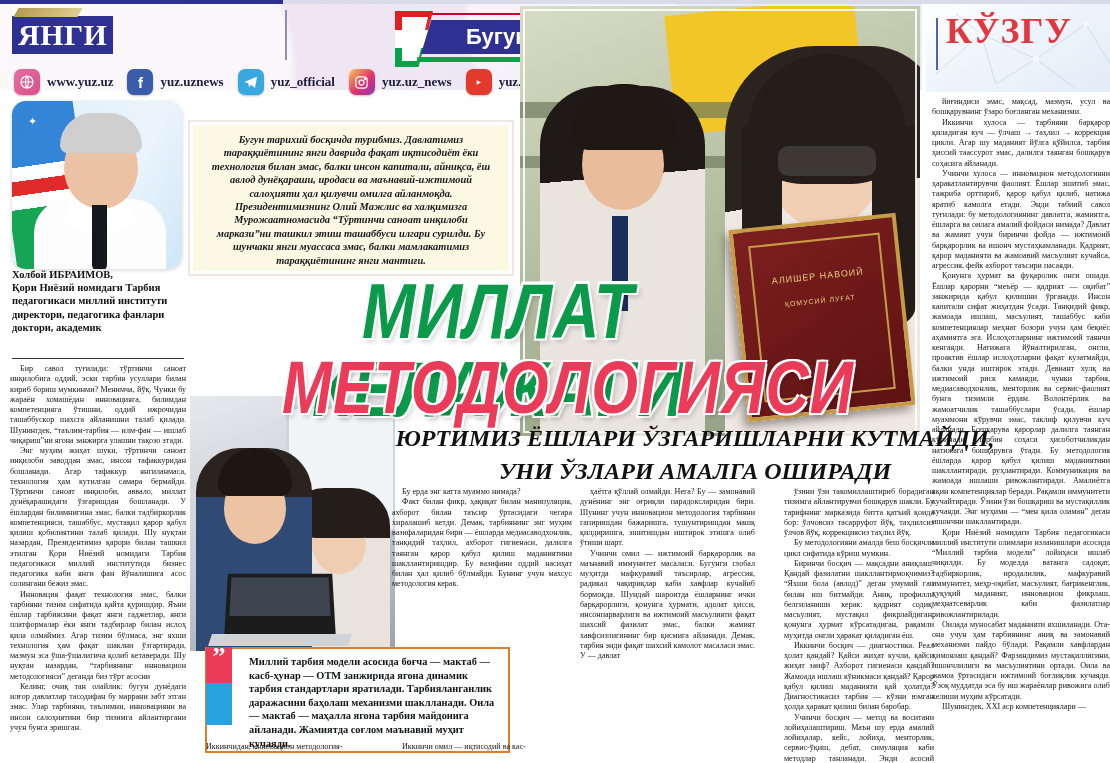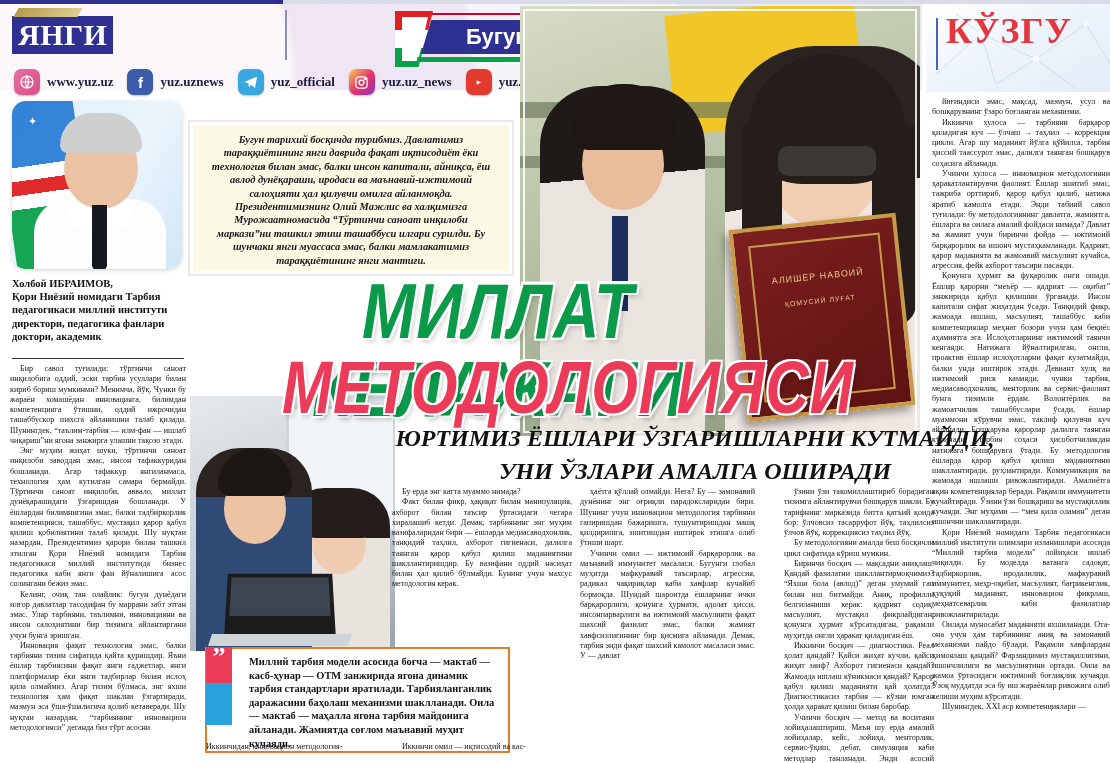--- a/index.html
+++ b/index.html
@@ -141,21 +141,21 @@
     transform:rotate(-8deg);opacity:.95;}
   .ac-star{position:absolute;left:16px;top:14px;color:#fff;font-size:11px;}
   .ac-head{position:absolute;left:52px;top:20px;width:74px;height:88px;background:#ebc3a4;border-radius:50%/54% 54% 46% 46%;}
   .ac-hair{position:absolute;left:48px;top:12px;width:82px;height:40px;background:#cfcfcf;border-radius:42px 42px 10px 10px;}
   .ac-body{position:absolute;left:22px;top:98px;width:132px;height:80px;background:#fdfdfd;border-radius:34px 34px 0 0;}
   .ac-tie{position:absolute;left:80px;top:104px;width:15px;height:66px;background:#16181f;border-radius:0 0 6px 6px;}
   .ac-collarL{position:absolute;left:56px;top:98px;width:28px;height:30px;background:#fff;transform:rotate(18deg);}
   .ac-collarR{position:absolute;left:92px;top:98px;width:28px;height:30px;background:#fff;transform:rotate(-18deg);}
 
   .author-name{
-    position:absolute;left:12px;top:277px;width:172px;
+    position:absolute;left:12px;top:268px;width:172px;
     font-weight:700;font-size:10.5px;line-height:13.2px;color:#111;
   }
   .author-rule{position:absolute;left:12px;top:358px;width:172px;height:1px;background:#333;}
 
   
   .quotebox{
     position:absolute;left:190px;top:122px;width:322px;height:152px;
     background:#fbf8e3;border:3px solid #ffffff;
     box-shadow:0 0 0 2px #efe6e6;
     padding:8px 16px;box-sizing:border-box;
@@ -387,22 +387,22 @@
 
   <div class="pullquote">
     <div class="pq-mark-red">”</div>
     <div class="pq-mark-blue"></div>
     <p>Миллий тарбия модели асосида боғча — мактаб — касб-ҳунар — ОТМ занжирида ягона динамик тарбия стандартлари яратилади. Тарбияланганлик даражасини баҳолаш механизми шаклланади. Оила — мактаб — маҳалла ягона тарбия майдонига айланади. Жамиятда соғлом маънавий муҳит кучаяди.</p>
   </div>
 
   <div class="col colA">
     <p>Бир савол туғилади: тўртинчи саноат инқилобига оддий, эски тарбия усуллари билан кириб бориш мумкинми? Менимча, йўқ. Чунки бу жараён хомашёдан инновацияга, билимдан компетенцияга ўтишни, оддий ижрочидан ташаббускор шахсга айланишни талаб қилади. Шунингдек, “таълим-тарбия — илм-фан — ишлаб чиқариш”ни ягона занжирга улашни тақозо этади.</p>
     <p>Энг муҳим жиҳат шуки, тўртинчи саноат инқилоби заводдан эмас, инсон тафаккуридан бошланади. Агар тафаккур янгиланмаса, технология ҳам кутилган самара бермайди. Тўртинчи саноат инқилоби, аввало, миллат дунёқарашидаги ўзгаришдан бошланади. У ёшлардан билимнигина эмас, балки тадбиркорлик компетенцияси, ташаббус, мустақил қарор қабул қилиш қобилиятини талаб қилади. Шу нуқтаи назардан, Президентимиз қарори билан ташкил этилган Қори Ниёзий номидаги Тарбия педагогикаси миллий институтида бизнес педагогика каби янги фан йўналишига асос солингани бежиз эмас.</p>
+    <p>Инновация фақат технология эмас, балки тарбияни тизим сифатида қайта қуришдир. Яъни ёшлар тарбиясини фақат янги гаджетлар, янги платформалар ёки янги тадбирлар билан ислоҳ қила олмаймиз. Агар тизим бўлмаса, энг яхши технология ҳам фақат шаклни ўзгартиради, мазмун эса ўша-ўшалигича қолиб кетаверади. Шу нуқтаи назардан, “тарбиянинг инновацион методологияси” деганда биз тўрт асосни</p>
     <p>Келинг, очиқ тан олайлик: бугун дунёдаги илғор давлатлар тасодифан бу маррани забт этган эмас. Улар тарбияни, таълимни, инновацияни ва инсон салоҳиятини бир тизимга айлантиргани учун бунга эришган.</p>
-    <p>Инновация фақат технология эмас, балки тарбияни тизим сифатида қайта қуришдир. Яъни ёшлар тарбиясини фақат янги гаджетлар, янги платформалар ёки янги тадбирлар билан ислоҳ қила олмаймиз. Агар тизим бўлмаса, энг яхши технология ҳам фақат шаклни ўзгартиради, мазмун эса ўша-ўшалигича қолиб кетаверади. Шу нуқтаи назардан, “тарбиянинг инновацион методологияси” деганда биз тўрт асосни</p>
   </div>
 
   <div class="col colB">
     <p>Бу ерда энг катта муаммо нимада?</p>
     <p>Факт билан фикр, ҳақиқат билан манипуляция, ахборот билан таъсир ўртасидаги чегара хиралашиб кетди. Демак, тарбиянинг энг муҳим вазифаларидан бири — ёшларда медиасаводхонлик, танқидий таҳлил, ахборот гигиенаси, далилга таянган қарор қабул қилиш маданиятини шакллантиришдир. Бу вазифани оддий насиҳат билан ҳал қилиб бўлмайди. Бунинг учун махсус методология керак.</p>
   </div>
 
   <div class="col colC">
     <p>ҳаётга қўллай олмайди. Нега? Бу — замонавий дунёнинг энг оғриқли парадоксларидан бири. Шунинг учун инновацион методология тарбияни гапиришдан бажаришга, тушунтиришдан машқ қилдиришга, эшитишдан иштирок этишга олиб ўтиши шарт.</p>
     <p>Учинчи омил — ижтимоий барқарорлик ва маънавий иммунитет масаласи. Бугунги глобал муҳитда мафкуравий таъсирлар, агрессия, радикал чақириқлар каби хавфлар кучайиб бормоқда. Шундай шароитда ёшларнинг ички барқарорлиги, қонунга ҳурмати, адолат ҳисси, инсонпарварлиги ва ижтимоий масъулияти фақат шахсий фазилат эмас, балки жамият хавфсизлигининг бир қисмига айланади. Демак, тарбия энди фақат шахсий камолот масаласи эмас. У — давлат</p>

